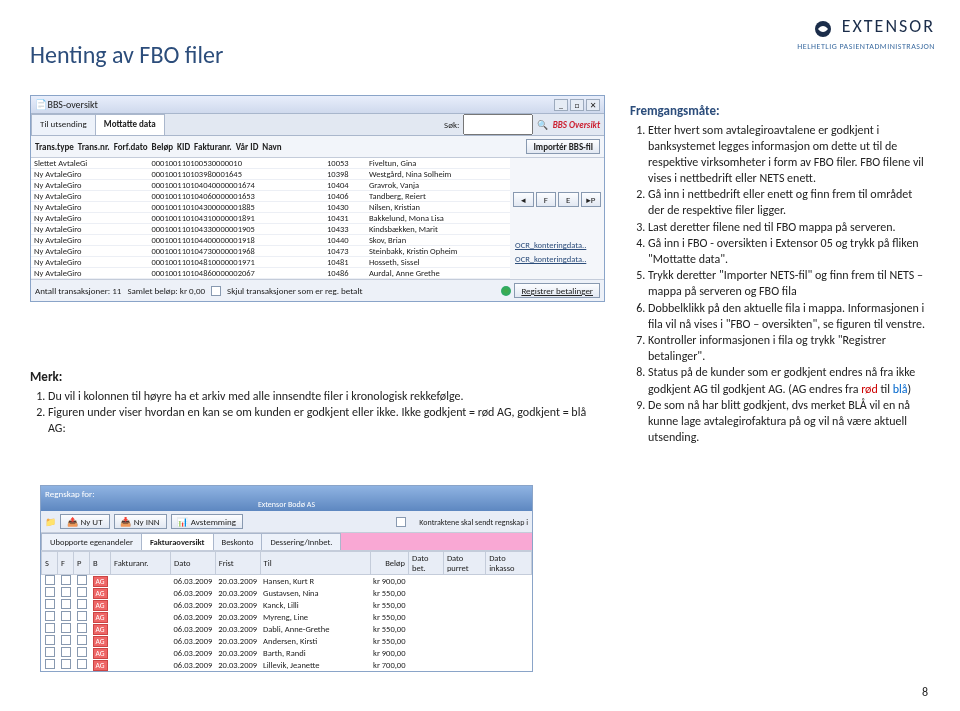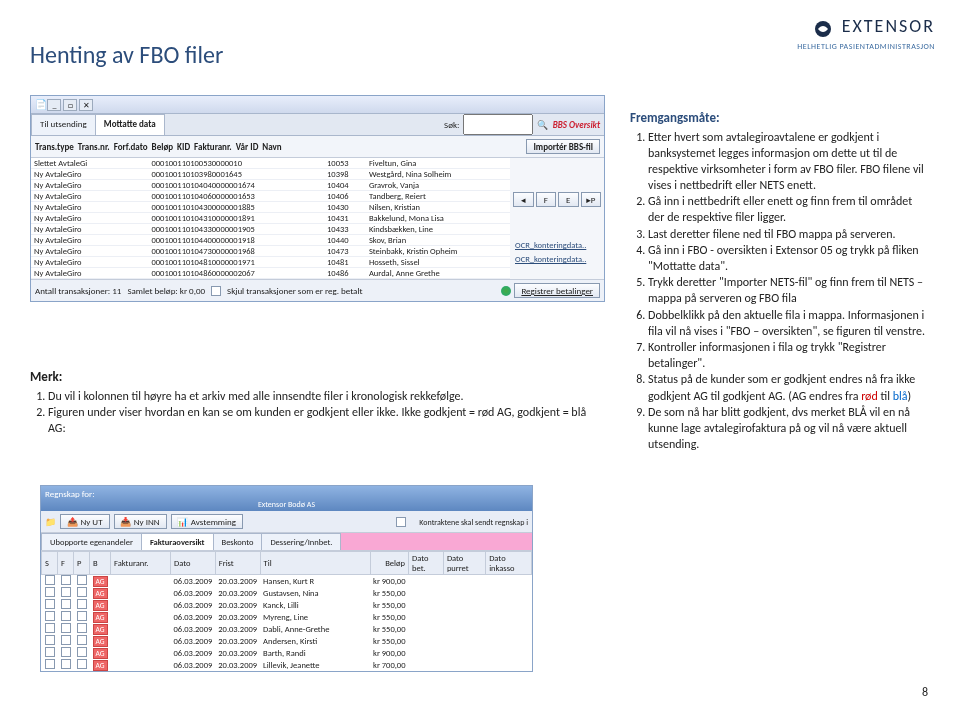--- a/index.html
+++ b/index.html
@@ -70,21 +70,21 @@
     top: 368px; left:30px;
     width:560px;
     font-size:12px;
     line-height:1.35;
   }
   .merk-block h3 { margin:0 0 2px 0; font-size:13px;}
   .merk-block ol { margin:0; padding-left:18px;}
 
   .frem-block {
     position:absolute;
-    top:109px; left:630px;
+    top:102px; left:630px;
     width:300px;
     font-size:12px;
     line-height:1.35;
   }
   .frem-block h3 { color:#2c4d7b; margin:0 0 2px 0; font-size:13px;}
   .frem-block ol { margin:0; padding-left:18px;}
   .red { color:#c00;} .blue{color:#06c;}
 
   .screenshot-faktura {
     position:absolute;
@@ -117,20 +117,21 @@
     </svg>
   <span class="brand">EXTENSOR</span><br>
   <span class="sub">HELHETLIG PASIENTADMINISTRASJON</span>
 </div>
 
 <div class="page-title">Henting av FBO filer</div>
 
 <div class="screenshot-bbs bbs-wrap">
   <div class="win-title">
     <span>📄</span>
+    <span class="t">BBS-oversikt</span>
     <div class="win-ctrl">
       <span>_</span>
       <span>□</span>
       <span>✕</span>
     </div>
   </div>
   <div class="tab-row">
     <div class="tab">Til utsending</div>
     <div class="tab active">Mottatte data</div>
     <div class="tab-right">
@@ -215,21 +216,21 @@
             <td>Bakkelund, Mona Lisa</td>
           </tr>
           <tr>
             <td>Ny AvtaleGiro</td>
             <td></td>
             <td></td>
             <td></td>
             <td>000100110104330000001905</td>
             <td></td>
             <td>10433</td>
-            <td>Kindsbækken, Line</td>
+            <td>Kindsbækken, Marit</td>
           </tr>
           <tr>
             <td>Ny AvtaleGiro</td>
             <td></td>
             <td></td>
             <td></td>
             <td>000100110104400000001918</td>
             <td></td>
             <td>10440</td>
             <td>Skov, Brian</td>

